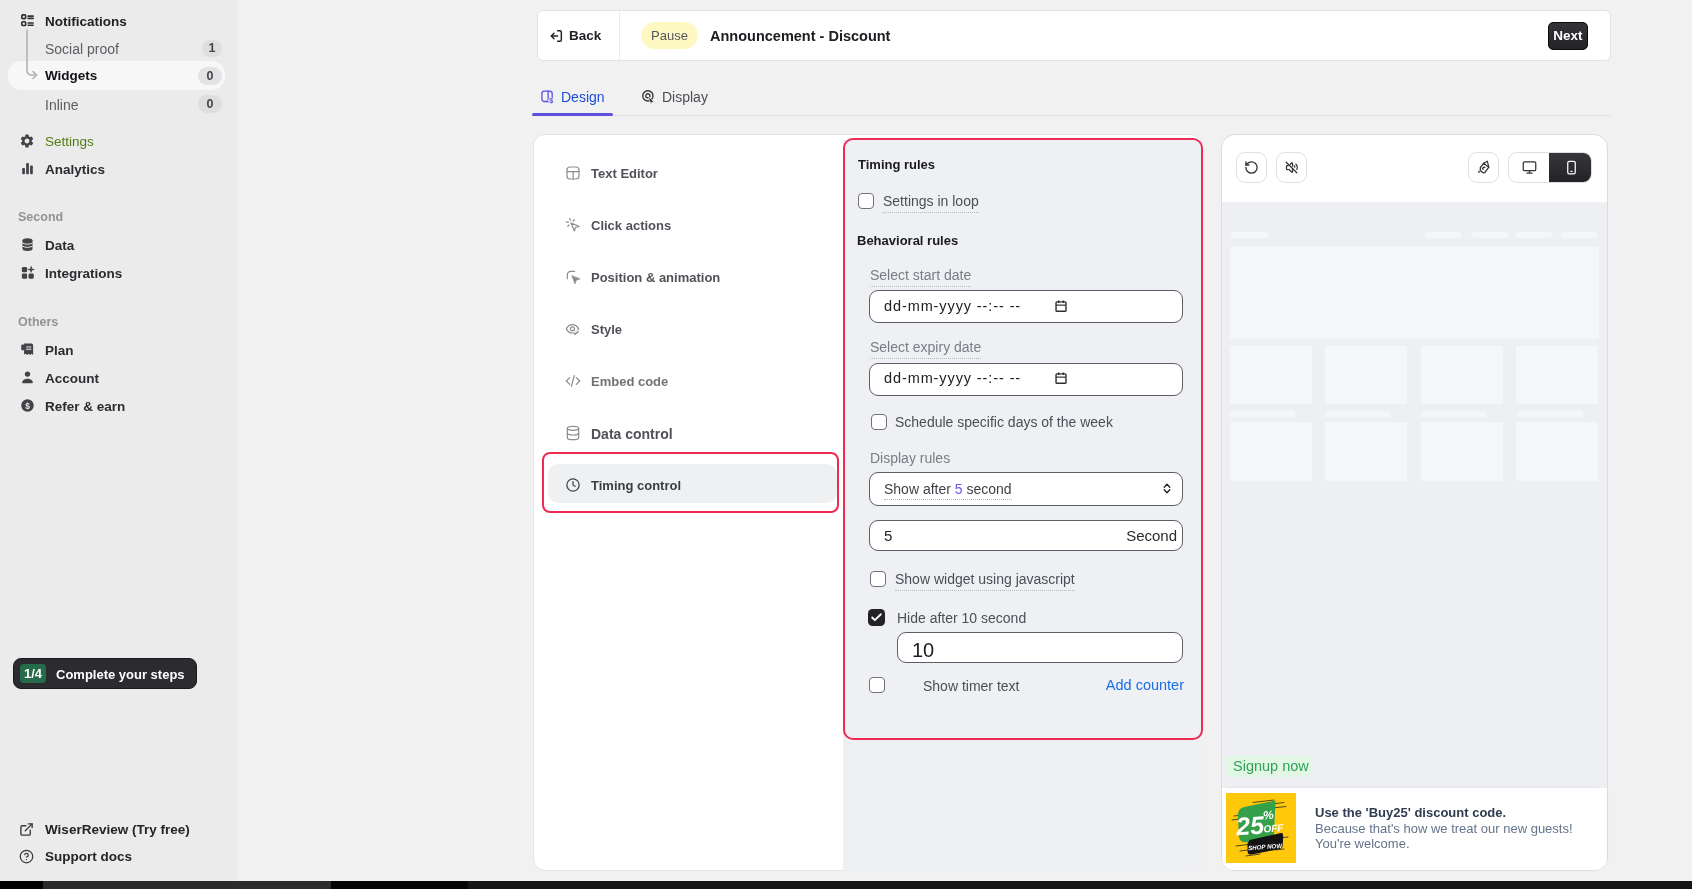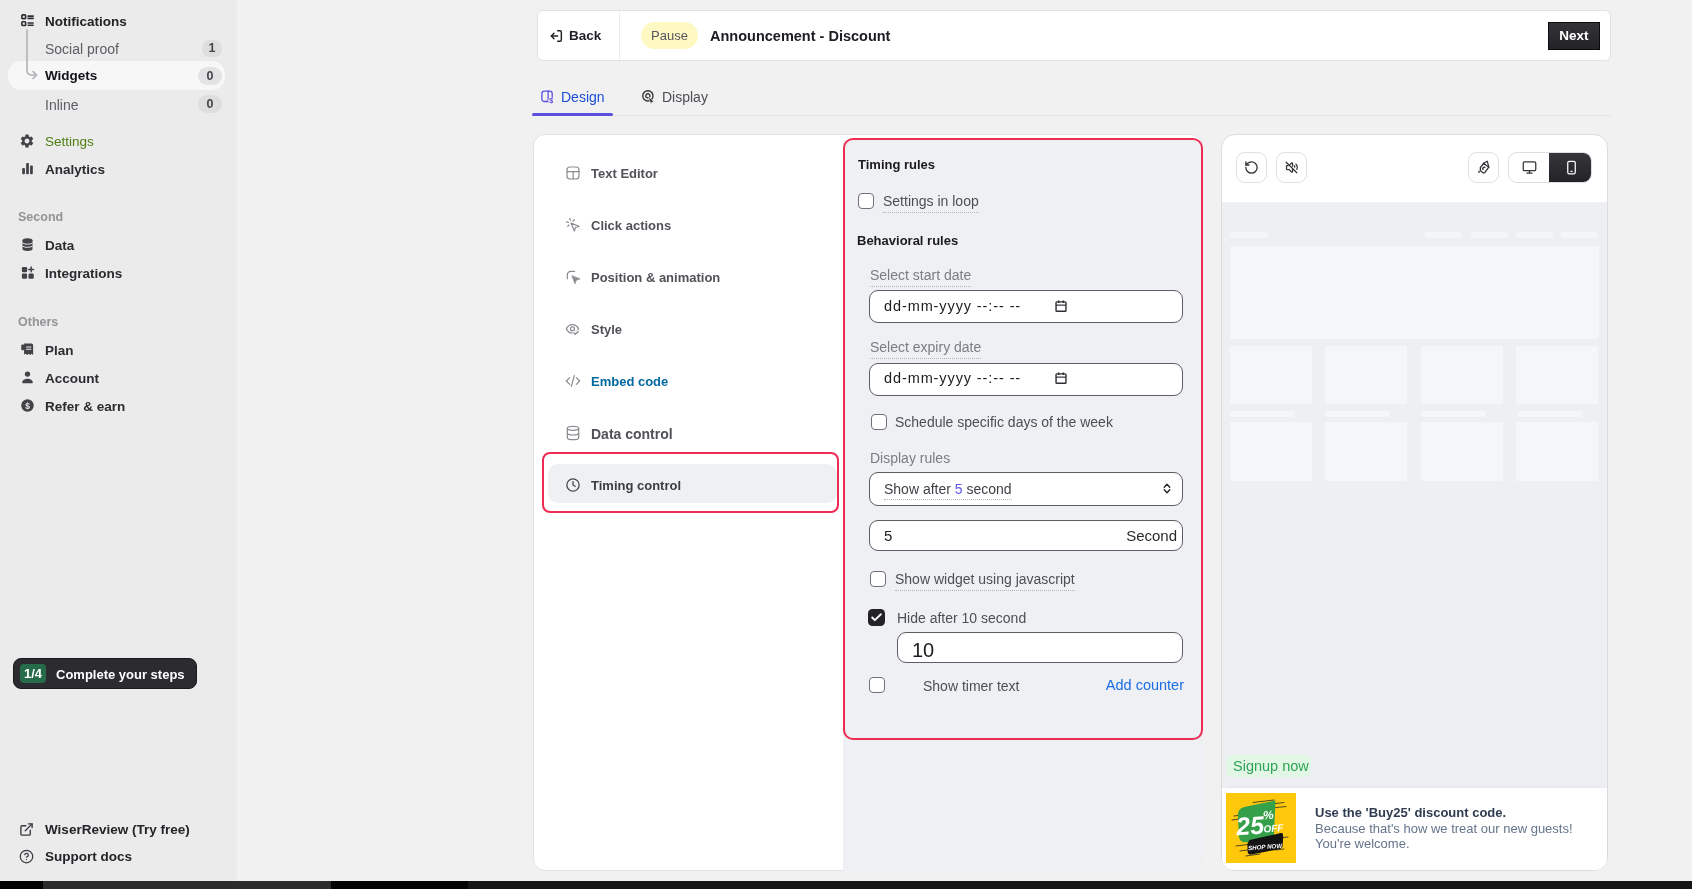--- a/index.html
+++ b/index.html
@@ -111,21 +111,21 @@
 <div id="topbar-items">
   <svg class="abs" style="left:548px;top:28px;" width="16" height="16" viewBox="0 0 24 24" fill="none" stroke="#232327" stroke-width="2.2" stroke-linecap="round" stroke-linejoin="round">
     <path d="M14.5 4h3.5a2 2 0 0 1 2 2v12a2 2 0 0 1-2 2h-3.5"></path>
         <path d="M5 12h9.5"></path>
         <path d="m9 8-4 4 4 4"></path>
   </svg>
   <div class="abs" style="left:569px;top:28px;font-size:13.5px;font-weight:700;color:#1f1f24;">Back</div>
   <div class="abs" style="left:619px;top:11px;width:1px;height:49px;background:#ececee;"></div>
   <div class="abs" style="left:641px;top:22px;width:57px;height:27px;background:#fef9c3;border-radius:14px;font-size:13px;color:#56565e;text-align:center;line-height:27px;">Pause</div>
   <div class="abs" style="left:710px;top:28px;font-size:14.5px;font-weight:700;color:#1c1c21;">Announcement - Discount</div>
-  <div class="abs" style="left:1548px;top:22px;width:52px;height:28px;background:linear-gradient(#333338,#232327);border:1px solid #0c0c0f;border-radius:0;font-size:13.5px;font-weight:700;color:#fff;text-align:center;line-height:26px;">Next</div>
+  <div class="abs" style="left:1548px;top:22px;width:40px;height:28px;background:linear-gradient(#333338,#232327);border:1px solid #0c0c0f;border-radius:5px;font-size:13.5px;font-weight:700;color:#fff;text-align:center;line-height:26px;">Next</div>
 </div>
 
 <div id="tabs">
   <svg class="abs" style="left:540px;top:89px;" width="15" height="15" viewBox="0 0 24 24" fill="none" stroke="#5b50e0" stroke-width="2.1" stroke-linecap="round" stroke-linejoin="round">
     <rect x="3" y="3.5" width="16.5" height="16.5" rx="4"></rect>
         <path d="M13 3.5V20"></path>
     <circle cx="18" cy="18.5" r="4.8" fill="#f1f1f1" stroke="none"></circle>
     <text x="18" y="22.5" font-family="Liberation Sans,sans-serif" font-size="11.5" font-weight="bold" fill="#5b50e0" stroke="none" text-anchor="middle">$</text>
   </svg>
   <div class="abs" style="left:561px;top:89px;font-size:14px;font-weight:500;color:#1d4ed8;">Design</div>
@@ -171,21 +171,21 @@
     <path d="m13.3 18 2 2 4.4-4.4" stroke="#ffffff" stroke-width="4.5"></path>
     <path d="m13.3 18 2 2 4.4-4.4" stroke-width="2.1"></path>
   </svg>
   <div class="abs" style="left:591px;top:322px;font-size:13px;font-weight:700;color:#515158;">Style</div>
 
   <svg class="ic abs" style="left:565px;top:373px;" width="16" height="16" viewBox="0 0 24 24">
     <path d="m17 17 5-5-5-5"></path>
         <path d="m7 7-5 5 5 5"></path>
         <path d="m14 4-4.5 16"></path>
   </svg>
-  <div class="abs" style="left:591px;top:374px;font-size:13px;font-weight:700;color:#0369a1;">Embed code</div>
+  <div class="abs" style="left:591px;top:374px;font-size:13px;font-weight:700;color:#737373;">Embed code</div>
 
   <svg class="ic abs" style="left:565px;top:425px;" width="16" height="16" viewBox="0 0 24 24">
     <ellipse cx="12" cy="5" rx="8.5" ry="3"></ellipse>
         <path d="M3.5 5v14c0 1.7 3.8 3 8.5 3s8.5-1.3 8.5-3V5"></path>
         <path d="M3.5 12c0 1.7 3.8 3 8.5 3s8.5-1.3 8.5-3"></path>
   </svg>
   <div class="abs" style="left:591px;top:426px;font-size:14px;font-weight:700;color:#515158;">Data control</div>
 
   <div class="abs" style="left:548px;top:464px;width:289px;height:39px;background:#eef0f2;border-radius:10px;"></div>
   <div class="abs" style="left:542px;top:452px;width:297px;height:61px;border:2px solid #ee2b53;border-radius:8px;"></div>

